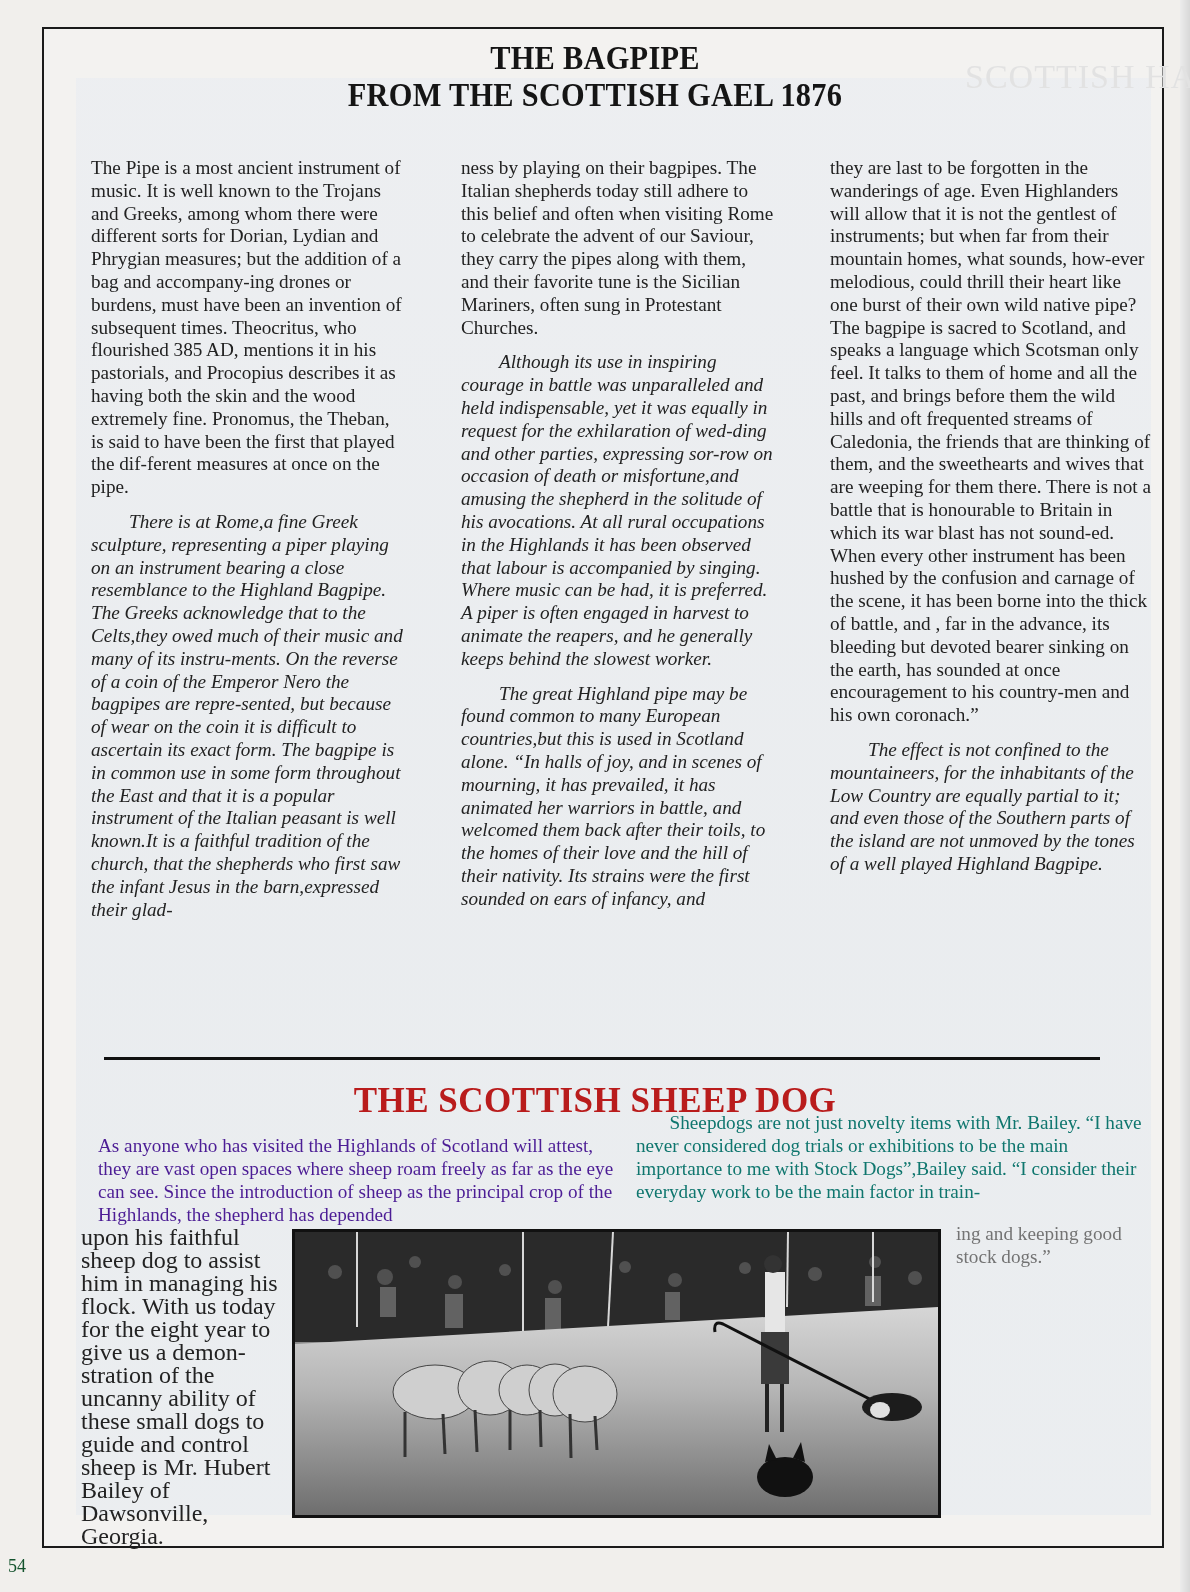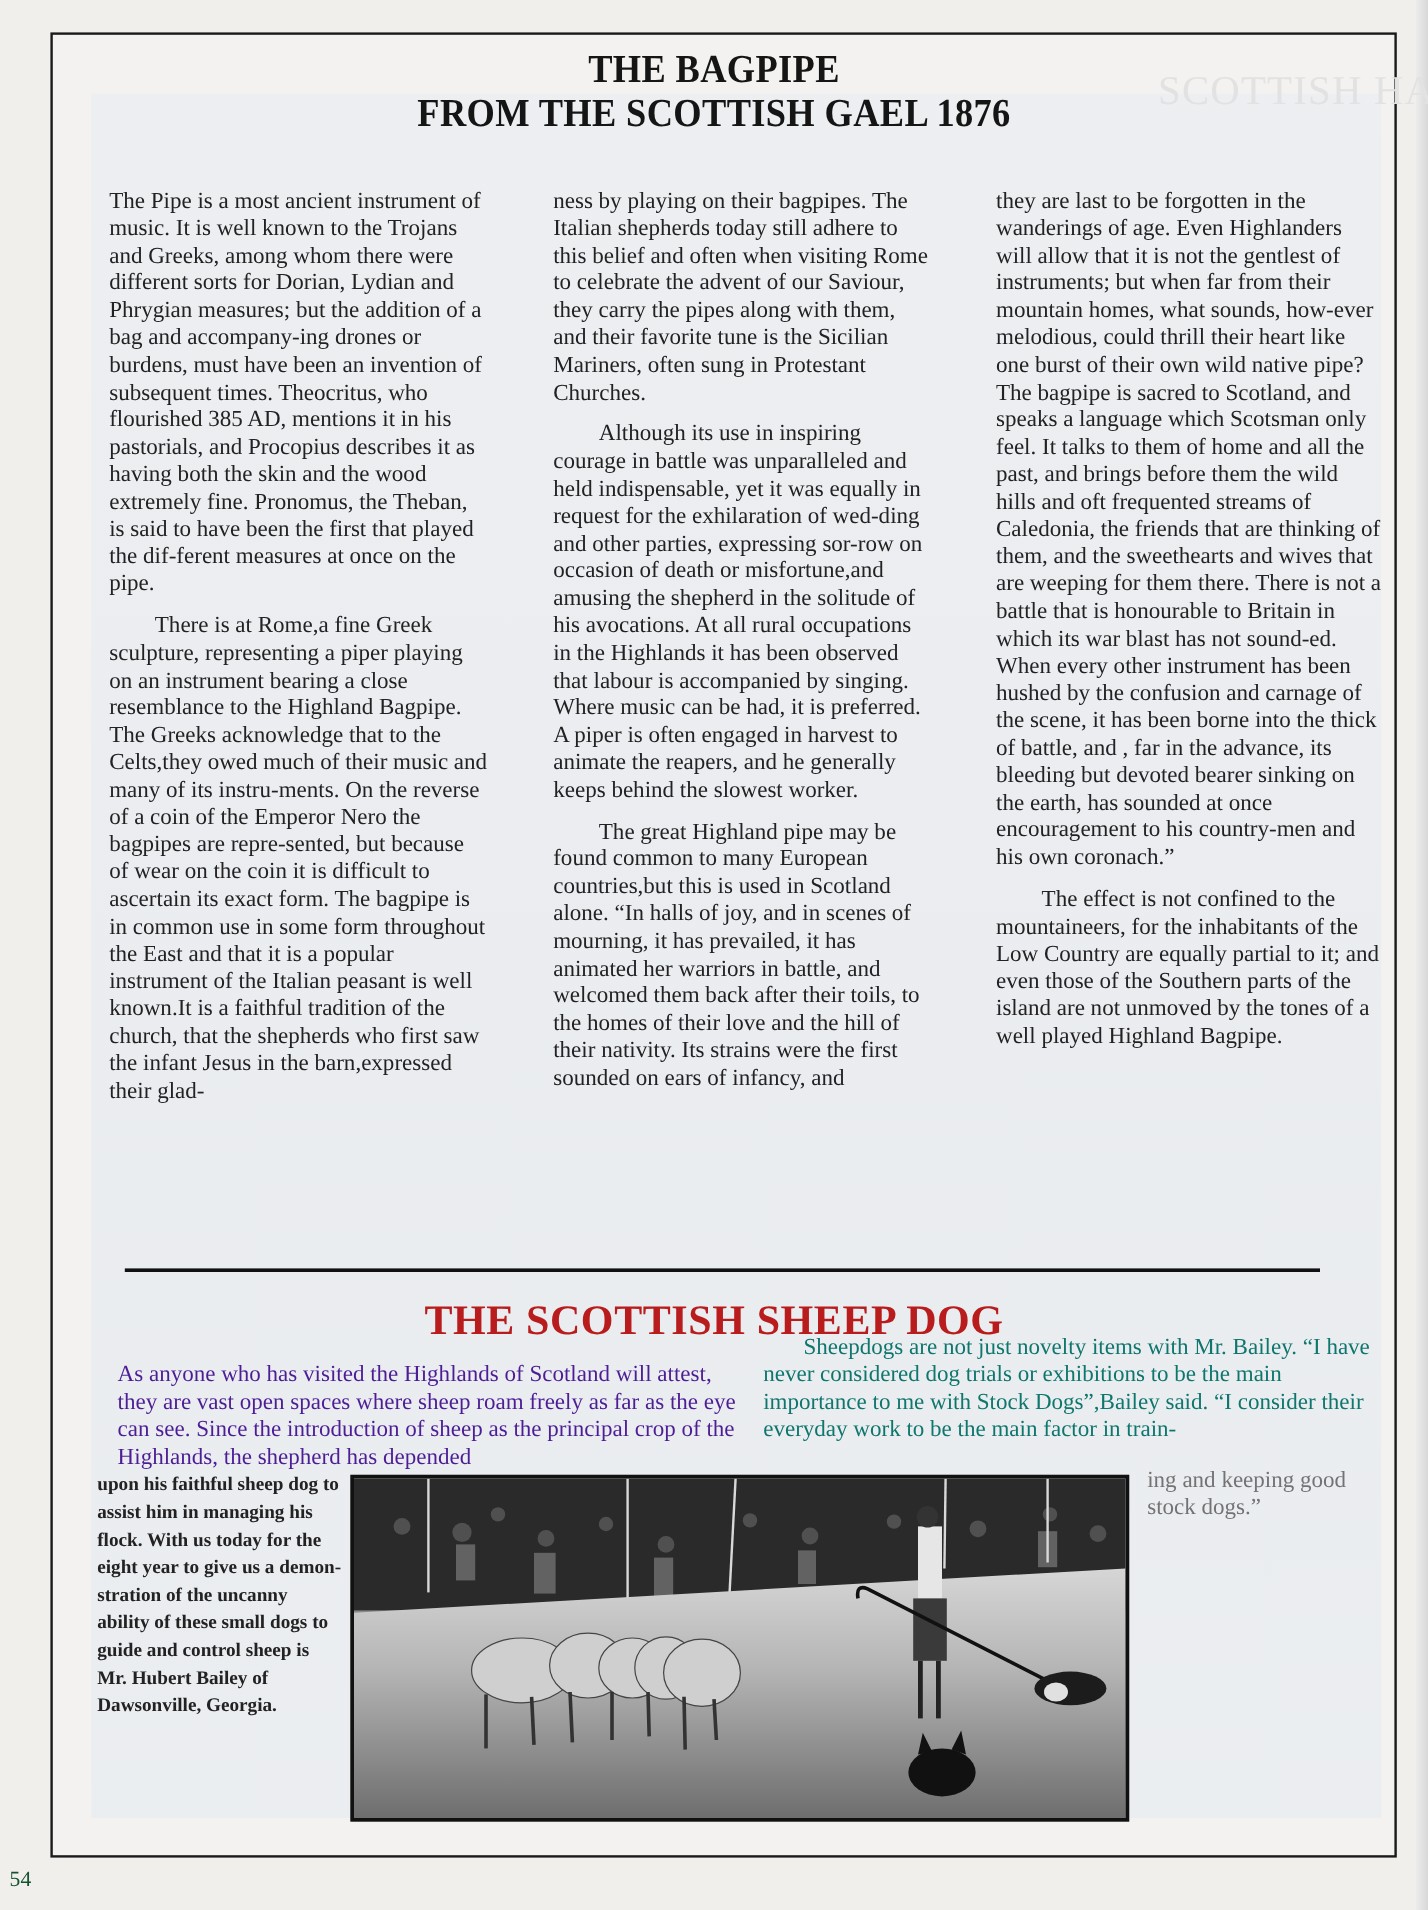--- a/index.html
+++ b/index.html
@@ -46,21 +46,21 @@
       color: #151515;
       transform: scaleX(0.92);
     }
     .col {
       position: absolute;
       font-size: 19.2px;
       line-height: 22.8px;
       color: #222;
     }
     .col p { margin: 12px; }
-    .col p.indent { text-indent: 38px; }
+    .col p.indent { text-indent: 38px; font-style: italic; }
     .c1 { left: 79px; top: 145px; width: 340px; }
     .c2 { left: 449px; top: 145px; width: 340px; }
     .c3 { left: 818px; top: 145px; width: 345px; }
     .divider {
       position: absolute;
       left: 104px; top: 1057px;
       width: 996px; height: 3px;
       background: #111;
     }
     .title2 {
@@ -88,25 +88,24 @@
       width: 510px;
       font-size: 19.2px;
       line-height: 23px;
       color: #0f766e;
       margin: 0;
     }
     .narrow-left {
       position: absolute;
       left: 81px; top: 1226px;
       width: 205px;
-      font-size: 16px;
+      font-size: 24px;
       line-height: 23px;
       color: #222;
       margin: 0;
-      font-weight: bold;
     }
     .narrow-right {
       position: absolute;
       left: 956px; top: 1222px;
       width: 200px;
       font-size: 19.2px;
       line-height: 23px;
       color: #737373;
     }
     .narrow-right p { margin: 0; }

